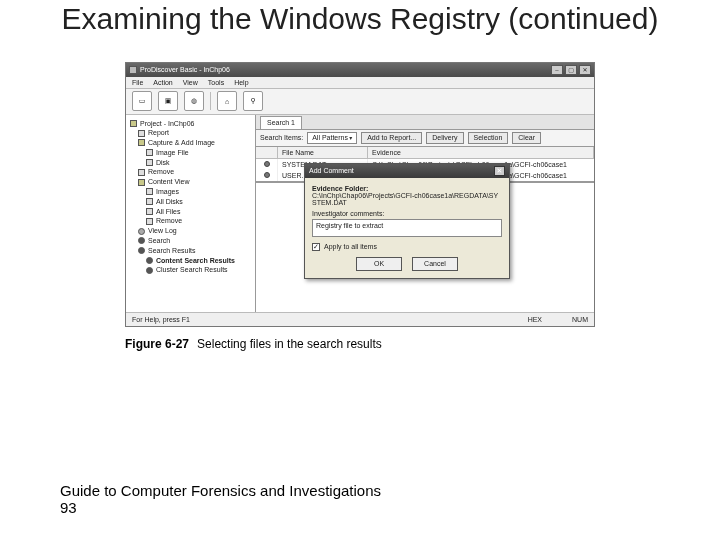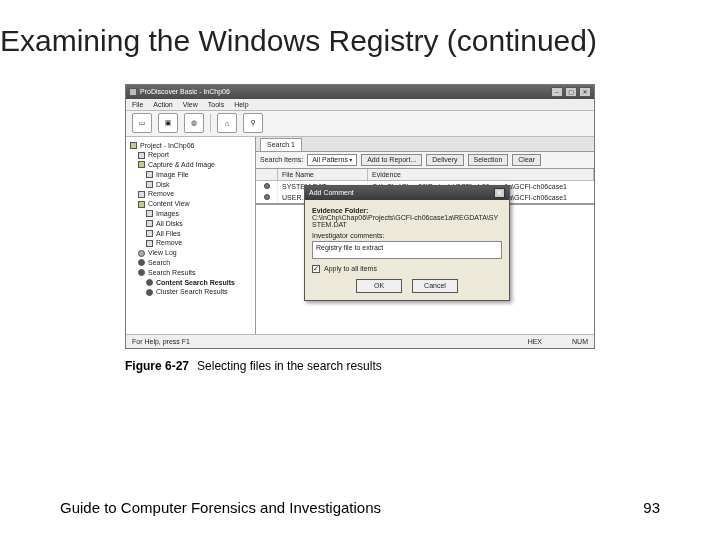--- a/index.html
+++ b/index.html
@@ -1,18 +1,18 @@
 <!DOCTYPE html>
 <html><head>
 <meta charset="utf-8">
 <style>
   * { box-sizing: border-box; margin: 0; padding: 0; }
   html, body { width: 720px; height: 540px; background: #fff; font-family: Arial, Helvetica, sans-serif; }
   .slide { width: 720px; height: 540px; position: relative; }
-  .title { font-size: 30px; padding-top: 22px; line-height: 1.25; font-weight: 400; color:#222; }
+  .title { font-size: 30px; text-align: center; line-height: 1.25; font-weight: 400; color:#222; }
   .figure-wrap { margin: 24px auto 0 auto; width: 470px; }
   .app-window { width: 470px; height: 265px; border: 1px solid #777; background: #e9e9e9; position: relative; font-size: 7px; color:#222; }
   .titlebar { height: 14px; background: linear-gradient(#6a6a6a,#4a4a4a); display:flex; align-items:center; justify-content:space-between; padding: 0 3px; }
   .titlebar-left { display:flex; align-items:center; gap:3px; }
   .tb-icon { width:8px; height:8px; background:#bbb; border:1px solid #555; }
   .titlebar-text { color:#fff; font-size:7px; }
   .winbtns { display:flex; gap:2px; }
   .winbtn { width:12px; height:10px; background:#ccc; border:1px solid #555; display:flex; align-items:center; justify-content:center; font-size:6px; line-height:1; }
   .menubar { height:12px; background:#efefef; border-bottom:1px solid #bbb; display:flex; align-items:center; gap:10px; padding:0 6px; font-size:7px; }
   .toolbar { height:26px; background:#f3f3f3; border-bottom:1px solid #bbb; display:flex; align-items:center; gap:6px; padding:0 6px; }
@@ -58,21 +58,21 @@
   .dlg-path { background:#ece9d8; margin-bottom:4px; word-break:break-all; }
   .dlg-field { width:100%; height:18px; background:#fff; border:1px solid #888; margin-top:2px; padding:2px 3px; }
   .dlg-check { display:flex; align-items:center; gap:4px; margin-top:6px; }
   .dlg-check .box { width:8px;height:8px;border:1px solid #555;background:#fff;display:flex;align-items:center;justify-content:center;font-size:7px;line-height:1; }
   .dlg-btns { display:flex; justify-content:center; gap:10px; margin-top:6px; }
   .dlg-btn { width:46px; height:14px; border:1px solid #555; background:#efefef; display:flex; align-items:center; justify-content:center; }
 
   .caption { margin-top:10px; font-size:12px; }
   .caption .fignum { font-weight:bold; margin-right:8px; }
 
-  .footer { position:absolute; left:0; right:0; bottom:24px; display:flex; justify-content:space-between; padding:0 60px; font-size:15px; }
+  .footer { position:absolute; left:0; right:0; bottom:24px; display:flex; justify-content:space-between; padding:0 60px; font-size:15px;flex-direction:column; }
 </style>
 </head>
 <body>
 
 <div class="slide">
   <h1 class="title">Examining the Windows Registry (continued)</h1>
 
   <div class="figure-wrap">
     <div class="app-window">
 

